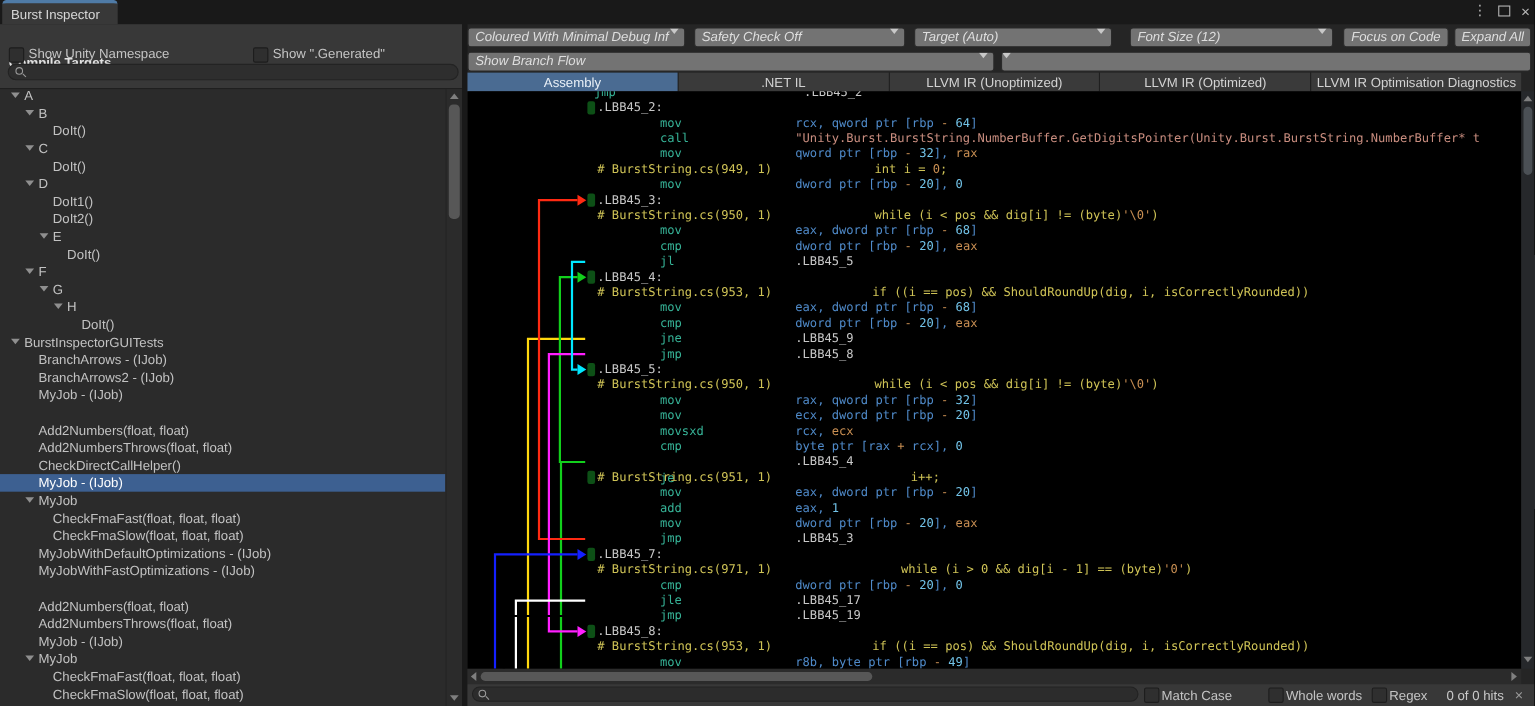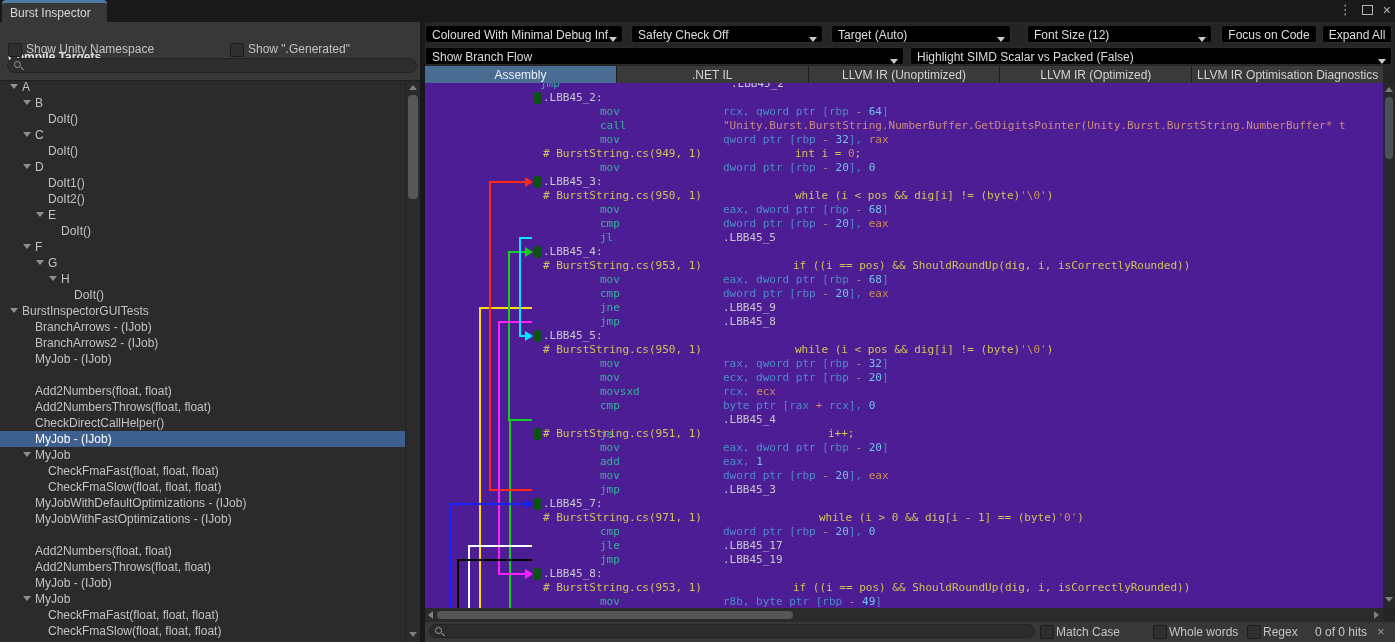--- a/index.html
+++ b/index.html
@@ -30,31 +30,31 @@
   .trow.sel{background:#3d6091;color:#ffffff;}
   .tri{position:absolute;top:5px;width:0;height:0;border-left:4px solid transparent;border-right:4px solid transparent;border-top:5px solid #8f8f8f;}
   .tlabel{position:absolute;top:0;}
   
   .vsb-left{left:405px;top:81px;width:15px;height:561px;background:#2b2b2b;border-left:1px solid #242424;box-sizing:border-box;}
   .sb-arrow-up{width:0;height:0;border-left:4px solid transparent;border-right:4px solid transparent;border-bottom:5px solid #7f7f7f;}
   .sb-arrow-down{width:0;height:0;border-left:4px solid transparent;border-right:4px solid transparent;border-top:5px solid #7f7f7f;}
   .thumb{background:#575757;border-radius:4px;}
   
   .rpanel{left:425px;top:22px;width:970px;height:620px;background:#252525;}
-  .ctrl{position:absolute;height:18px;background:#000000;border:1px solid #2a2a2a;border-radius:3px;
-        box-sizing:border-box;color:#dedede;display:flex;align-items:flex-end;white-space:nowrap;overflow:hidden;}
+  .ctrl{position:absolute;height:18px;background:#737373;border:1px solid #2a2a2a;border-radius:3px;
+        box-sizing:border-box;color:#dedede;display:flex;align-items:flex-start;white-space:nowrap;overflow:hidden;font-style:italic;}
   .ctrl .txt{padding-left:6px;flex:1;overflow:hidden;}
   .dd-arrow{width:0;height:0;border-left:4px solid transparent;border-right:4px solid transparent;border-top:5px solid #c8c8c8;margin-right:5px;flex:none;}
   .btn{justify-content:center;}
   .tabs{position:absolute;left:0;top:44px;width:958px;height:17px;display:flex;background:#1f1f1f;gap:1px;}
   .tab{flex:1;background:#3a3a3a;color:#d2d2d2;display:flex;align-items:center;justify-content:center;
        white-space:nowrap;overflow:hidden;}
   .tab.active{background:#4a6b92;color:#eaf1f8;}
   
-  .code{position:absolute;left:0;top:61px;width:958px;height:525px;background:#4c1d95;overflow:hidden;}
+  .code{position:absolute;left:0;top:61px;width:958px;height:525px;background:#000000;overflow:hidden;}
   .run{position:absolute;white-space:pre;font-family:"DejaVu Sans Mono",monospace;font-size:11px;line-height:14px;}
   .marker{position:absolute;width:7px;height:12px;background:#0d5016;border-radius:2px;}
   .c-lbl{color:#c8c8c8;} .c-mn{color:#36b397;} .c-b{color:#4f8ac9;} .c-n{color:#72c3e8;}
   .c-o{color:#c98f53;} .c-cm{color:#cfc356;} .c-st{color:#c98d7f;}
   .vsb-code{position:absolute;left:958px;top:61px;width:12px;height:525px;background:#26282b;}
   .hsb{position:absolute;left:0;top:586px;width:958px;height:14px;background:#2b2b2b;}
   .sb-arrow-left{width:0;height:0;border-top:4px solid transparent;border-bottom:4px solid transparent;border-right:5px solid #7f7f7f;}
   .sb-arrow-right{width:0;height:0;border-top:4px solid transparent;border-bottom:4px solid transparent;border-left:5px solid #7f7f7f;}
   
   .bottom-bar{position:absolute;left:0;top:600px;width:970px;height:20px;background:#383838;}
@@ -235,21 +235,20 @@
         <div class="ctrl btn" style="left: 897px; top: 3px; width: 70px;">
           <span class="">Expand All</span>
         </div>
       </div>
     <div id="toolbar-row2">
         <div class="ctrl" style="left: 0px; top: 25px; width: 479px;">
           <span class="txt">Show Branch Flow</span>
           <span class="dd-arrow"></span>
         </div>
         <div class="ctrl" style="left: 485px; top: 25px; width: 482px;">
-          <span class="txt">Highlight SIMD Scalar vs Packed (False)</span>
           <span class="dd-arrow"></span>
         </div>
       </div>
     <div class="tabs">
         <div class="tab active">Assembly</div>
         <div class="tab">.NET IL</div>
         <div class="tab">LLVM IR (Unoptimized)</div>
         <div class="tab">LLVM IR (Optimized)</div>
         <div class="tab">LLVM IR Optimisation Diagnostics</div>
       </div>

